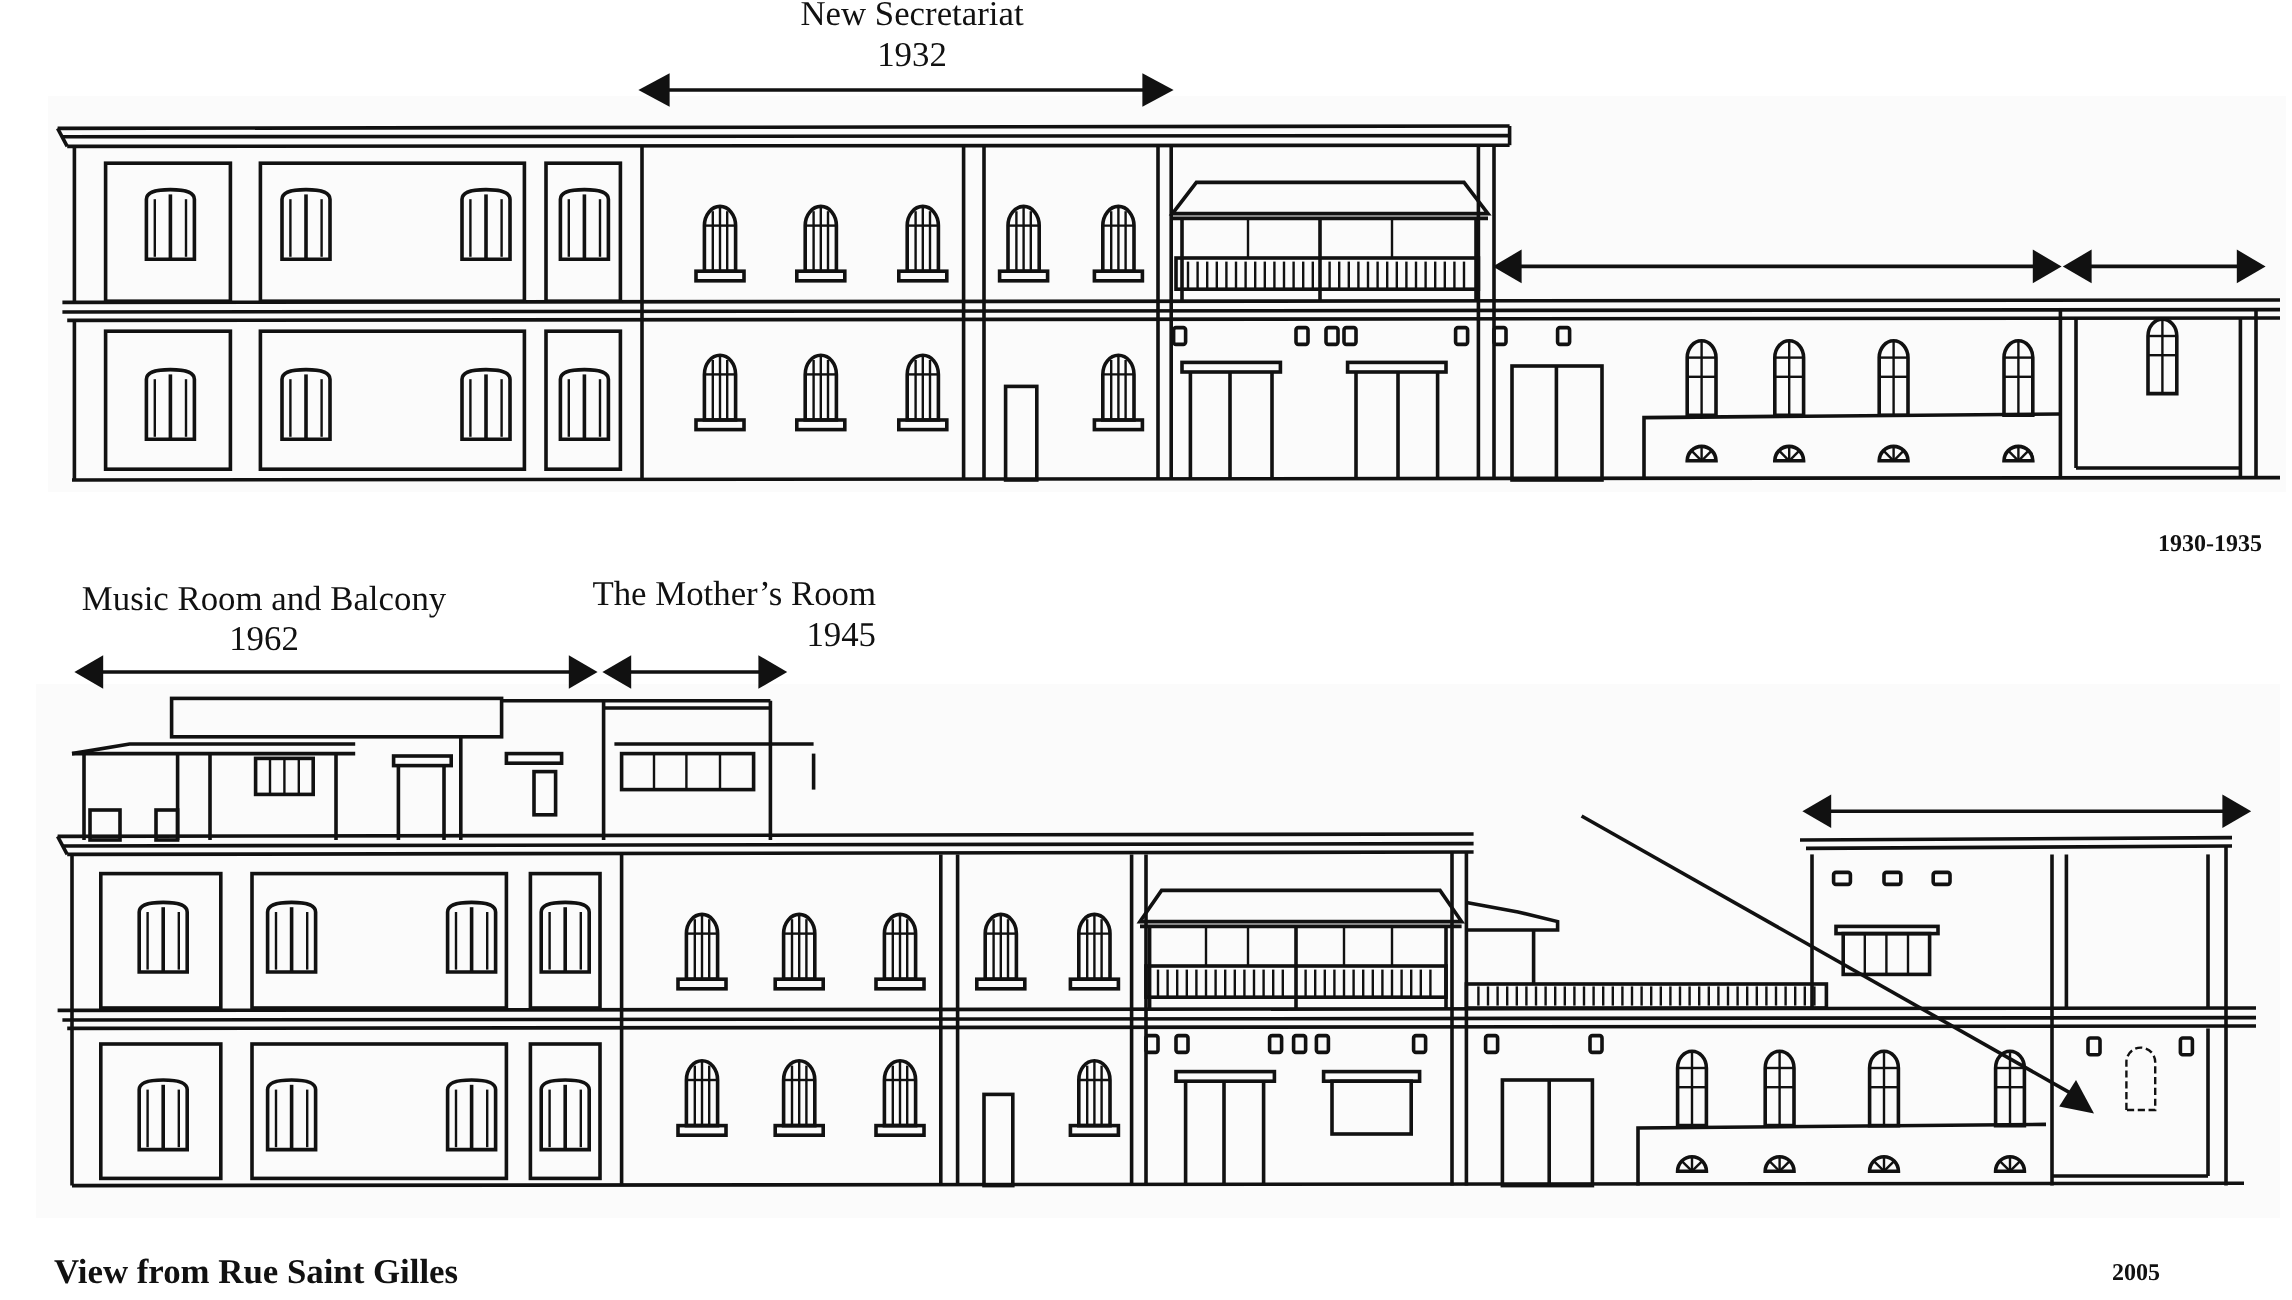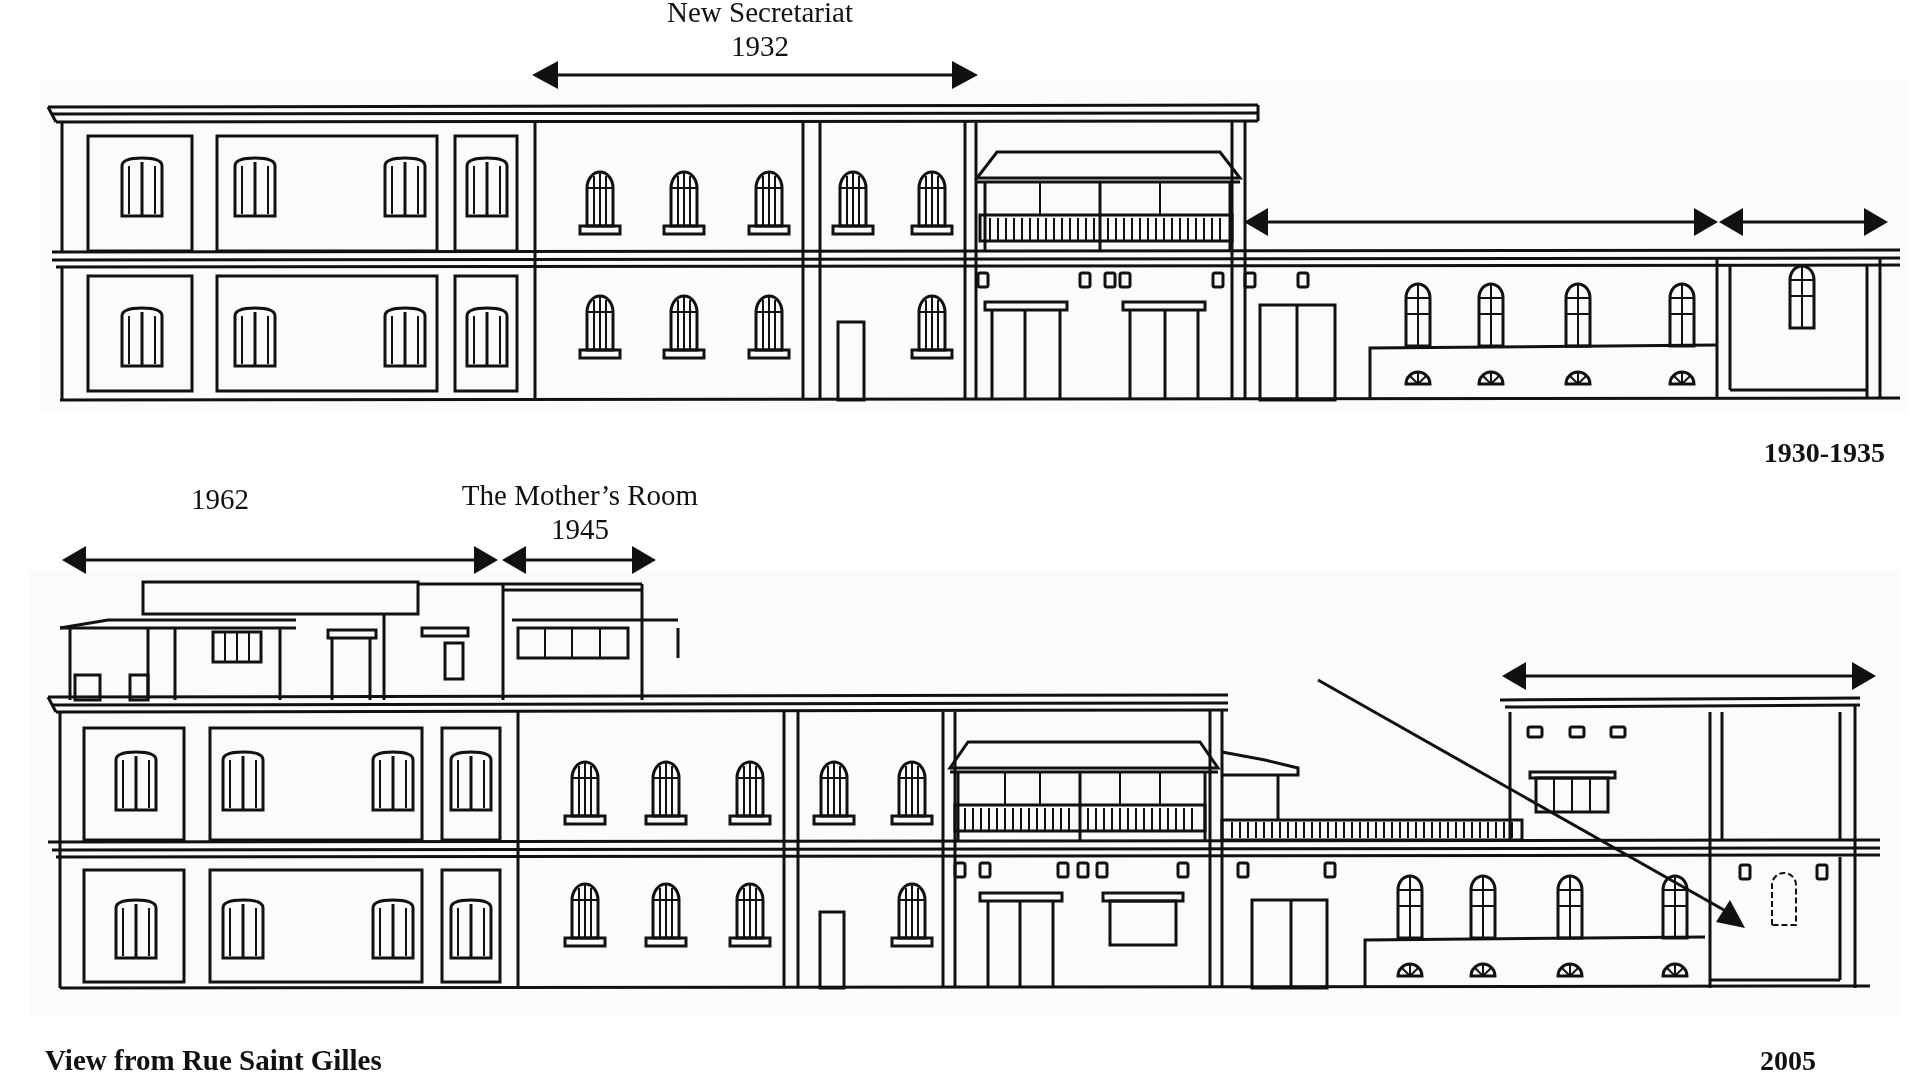--- a/index.html
+++ b/index.html
@@ -1,19 +1,19 @@
 <!DOCTYPE html>
 <html><head>
 <meta charset="utf-8">
 <style>
   html, body { margin: 0; padding: 0; background: #ffffff; }
   body { width: 1910px; height: 1083px; position: relative; overflow: hidden; font-family: "Liberation Serif", "DejaVu Serif", serif; color: #111; }
   #stage { position: absolute; left: 0; top: 0; }
   .lbl { position: absolute; font-size: 29px; line-height: 34px; text-align: center; white-space: nowrap; color: #111; }
-  .lbl.bold { font-weight: bold; font-size: 28px; }
+  .lbl.bold { font-weight: bold; font-size: 20px; }
   .lbl.left { text-align: left; font-weight: bold; }
   svg line, svg rect, svg path, svg polyline { stroke: #111; fill: none; stroke-width: 3; }
   svg .thin { stroke-width: 2; }
   svg .fill { fill: #111; stroke: none; }
   svg .bg { fill: #fbfbfb; stroke: none; }
 </style>
 </head>
 <body>
 
 <div class="lbl" style="left:610px; top:-5px; width:300px;">
@@ -24,23 +24,24 @@
   <div>Prosperity block</div>
   <div>1932</div>
 </div>
 <div class="lbl" style="left:1720px; top:142px; width:170px;">
   <div>Room</div>
   <div>1935</div>
 </div>
 <div class="lbl bold" style="left:1700px; top:436px; width:185px; text-align:right;">1930-1935</div>
 
 <div class="lbl" style="left:30px; top:482px; width:380px;">
+  <div>Music Room and Balcony</div>
   <div>1962</div>
 </div>
-<div class="lbl" style="left:430px; top:478px; width:300px;">
+<div class="lbl" style="left:430px; top:478px; width:300px;text-align:right;">
   <div>The Mother’s Room</div>
   <div>1945</div>
 </div>
 <div class="lbl" style="left:1180px; top:596px; width:250px;">
   <div>Cold Storage</div>
   <div>1958</div>
 </div>
 <div class="lbl" style="left:1470px; top:596px; width:420px;">
   <div>Fruit Room and Cold Storage</div>
   <div>1948</div>

